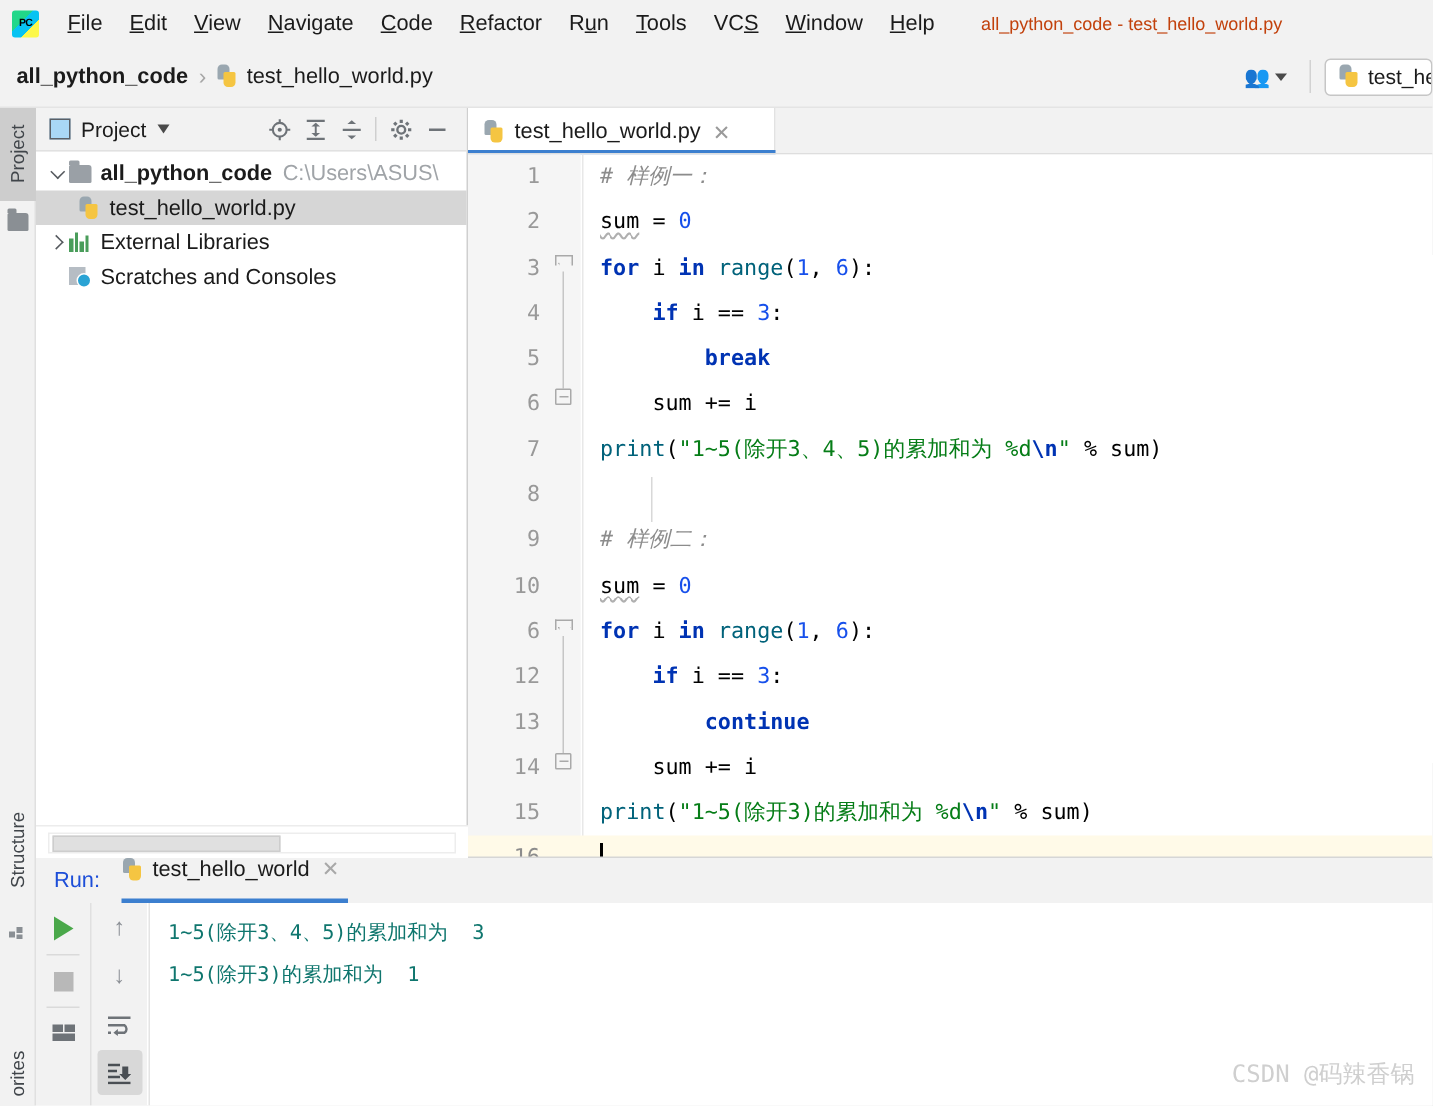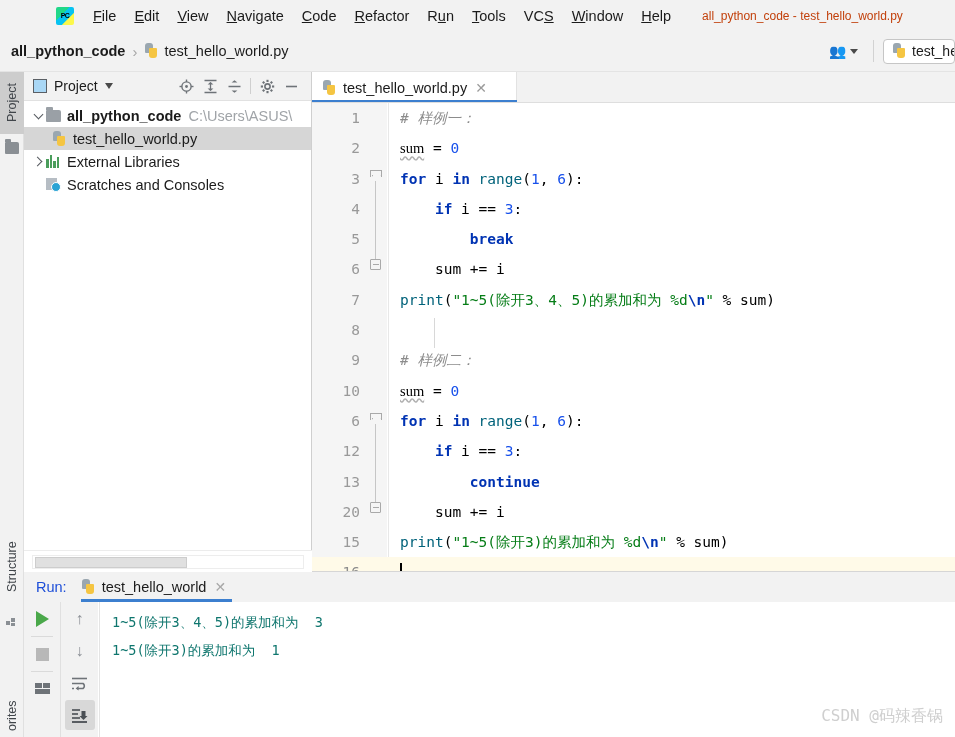--- a/index.html
+++ b/index.html
@@ -9,21 +9,21 @@
     overflow: hidden;
     background: #f2f2f2;
     font-family: "Liberation Sans", sans-serif;
     -webkit-font-smoothing: antialiased;
   }
   #app { position: relative; width: 955px; height: 737px; background: #f2f2f2; }
 
   
   .menubar {
     position: absolute; left: 0; top: 0; width: 955px; height: 31px;
-    background: #f2f2f2; display: flex; align-items: center; padding-left: 48px;
+    background: #f2f2f2; display: flex; align-items: center;
   }
   .pc-logo {
     width: 18px; height: 18px; margin-left: 8px; margin-right: 10px;
     border-radius: 2px; position: relative; overflow: hidden;
     background: linear-gradient(135deg,#21d789 0%,#21d789 38%,#07c3f2 39%,#07c3f2 66%,#fcf84a 67%,#fcf84a 100%);
     flex: 0 0 auto;
   }
   .pc-logo::after {
     content: "PC"; position: absolute; left: 0; top: 0; right: 0; bottom: 0;
     font-size: 7px; font-weight: bold; color: #000;
@@ -236,21 +236,20 @@
   .str  { color: #067d17; }
   .strb { color: #0033b3; font-weight: bold; }
   .num2 { color: #1750eb; }
   .cmt  { color: #8c8c8c; font-style: italic; }
   .pl   { color: #000000; }
 
   .squiggle {
     text-decoration: underline wavy #b0b0b0;
     text-decoration-skip-ink: none;
     text-underline-offset: 2px;
-    font-family: Liberation Serif, serif;
   }
   .caret {
     display: inline-block; width: 1.5px; height: 17px; background: #000;
     vertical-align: -3px;
   }
   .foldmark {
     position: absolute; width: 11px; height: 11px; left: 58px;
     border: 1px solid #a9a9a9; background: #f5f5f5;
   }
   .foldmark.arrow {
@@ -283,21 +282,21 @@
   .runpanel {
     position: absolute; left: 24px; top: 572px; width: 931px; height: 165px;
     background: #fff;
   }
   .run-header {
     height: 30px; background: #f2f2f2; display: flex; align-items: center;
     position: relative;
   }
   .run-label { font-size: 14.5px; color: #1d4ed8; margin-left: 12px; margin-right: 14px; }
   .run-tab {
-    display: flex; align-items: center; height: 30px; position: relative;
+    display: flex; align-items: flex-start; height: 30px; position: relative;
     padding-right: 6px; cursor: default;
   }
   .run-tab-label { font-size: 14.5px; color: #1b1b1b; margin-right: 8px; }
   .run-tab-close { font-size: 14px; color: #a8a8a8; line-height: 1; }
   .run-tab-underline {
     position: absolute; left: 0; bottom: 0; height: 3px; background: #3c7fcf; width: 100%;
   }
   .run-body { position: absolute; left: 0; top: 30px; width: 931px; height: 135px; background: #fff; }
   .run-toolbar {
     position: absolute; left: 0; top: 0; width: 36px; height: 135px; background: #f2f2f2;
@@ -537,21 +536,21 @@
         <div class="ln"><span class="num">4</span><span class="txt"><span class="pl">    </span><span class="kw">if</span><span class="pl"> i == </span><span class="num2">3</span><span class="pl">:</span></span></div>
         <div class="ln"><span class="num">5</span><span class="txt"><span class="pl">        </span><span class="kw">break</span></span></div>
         <div class="ln"><span class="num">6</span><span class="txt"><span class="pl">    sum += i</span></span></div>
         <div class="ln"><span class="num">7</span><span class="txt"><span class="fn">print</span><span class="pl">(</span><span class="str">"1~5(除开3、4、5)的累加和为 %d</span><span class="strb">\n</span><span class="str">"</span><span class="pl"> % sum)</span></span></div>
         <div class="ln"><span class="num">8</span><span class="txt"></span></div>
         <div class="ln"><span class="num">9</span><span class="txt"><span class="cmt">#&nbsp;样例二：</span></span></div>
         <div class="ln"><span class="num">10</span><span class="txt"><span class="pl squiggle">sum</span><span class="pl"> = </span><span class="num2">0</span></span></div>
         <div class="ln"><span class="num">6</span><span class="txt"><span class="kw">for</span><span class="pl"> i </span><span class="kw">in</span><span class="pl"> </span><span class="fn">range</span><span class="pl">(</span><span class="num2">1</span><span class="pl">, </span><span class="num2">6</span><span class="pl">):</span></span></div>
         <div class="ln"><span class="num">12</span><span class="txt"><span class="pl">    </span><span class="kw">if</span><span class="pl"> i == </span><span class="num2">3</span><span class="pl">:</span></span></div>
         <div class="ln"><span class="num">13</span><span class="txt"><span class="pl">        </span><span class="kw">continue</span></span></div>
-        <div class="ln"><span class="num">20</span><span class="txt"><span class="pl">    sum += i</span></span></div>
+        <div class="ln"><span class="num">14</span><span class="txt"><span class="pl">    sum += i</span></span></div>
         <div class="ln"><span class="num">15</span><span class="txt"><span class="fn">print</span><span class="pl">(</span><span class="str">"1~5(除开3)的累加和为 %d</span><span class="strb">\n</span><span class="str">"</span><span class="pl"> % sum)</span></span></div>
         <div class="ln cur"><span class="num">16</span><span class="txt"><span class="caret"></span></span></div>
       </div>
       <div class="editor-hsep"></div>
     </div>
   </div>
 
   <div class="runpanel">
     <div class="runpanel-topline"></div>
     <div class="run-header">

